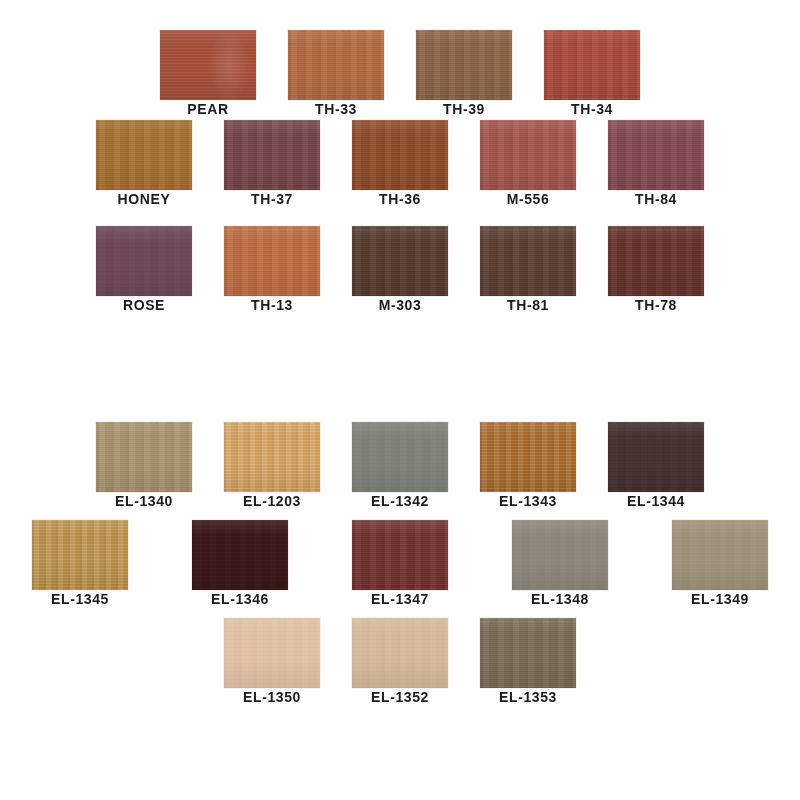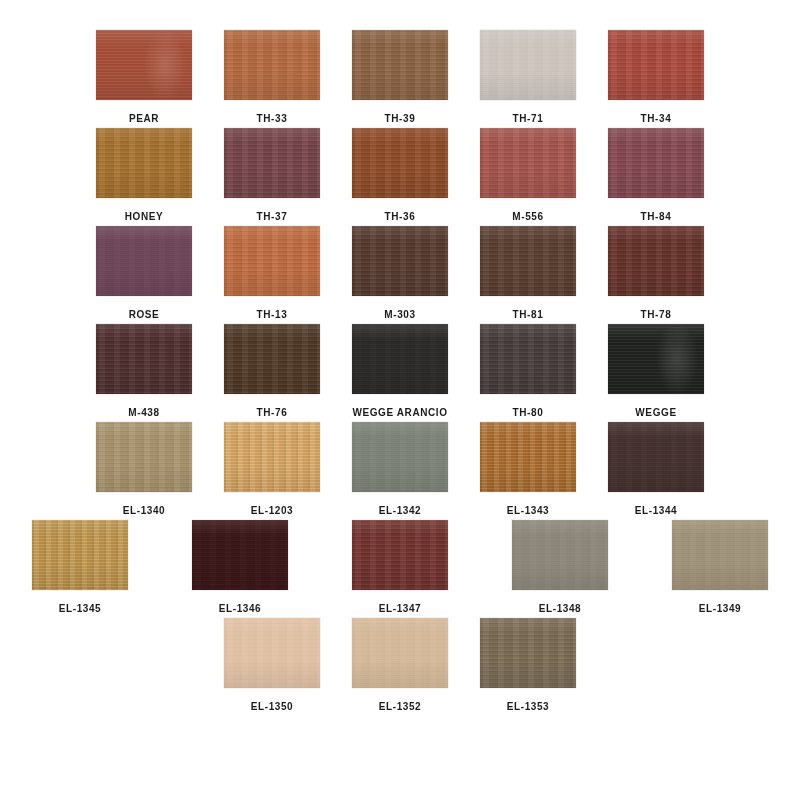--- a/index.html
+++ b/index.html
@@ -83,22 +83,22 @@
     background:
       linear-gradient(to bottom,
         rgba(255,255,255,0.10) 0%,
         rgba(255,255,255,0.00) 22%,
         rgba(0,0,0,0.00) 60%,
         rgba(0,0,0,0.07) 100%);
     pointer-events: none;
   }
 
   .swatch-label {
-    margin-top: 14px;
-    font-size: 10px;
+    margin-top: 2px;
+    font-size: 14px;
     font-weight: bold;
     letter-spacing: 0.6px;
     color: #1b1b1b;
     text-align: center;
     line-height: 1;
     white-space: nowrap;
     font-family: "Liberation Sans", sans-serif;
   }
 </style>
 </head>
@@ -112,29 +112,25 @@
       </div>
       <div class="swatch-cell">
         <div class="swatch-chip" style="width: 96px; height: 70px; background-color: rgb(180, 105, 63);"></div>
         <div class="swatch-label">TH-33</div>
       </div>
       <div class="swatch-cell">
         <div class="swatch-chip" style="width: 96px; height: 70px; background-color: rgb(139, 98, 67);"></div>
         <div class="swatch-label">TH-39</div>
       </div>
       <div class="swatch-cell">
-        <div class="swatch-chip grain-faint" style="width: 96px; height: 70px; background-color: rgb(207, 198, 192); --g: 0.35;"></div>
-        <div class="swatch-label">TH-71</div>
-      </div>
-      <div class="swatch-cell">
         <div class="swatch-chip" style="width: 96px; height: 70px; background-color: rgb(168, 72, 58);"></div>
         <div class="swatch-label">TH-34</div>
       </div>
     </div>
-    <div class="swatch-row" style="position: absolute; left: 0px; top: 128px;">
+    <div class="swatch-row" style="position: absolute; left: 0px; top: 120px;">
       <div class="swatch-cell">
         <div class="swatch-chip" style="width: 96px; height: 70px; background-color: rgb(165, 112, 44);"></div>
         <div class="swatch-label">HONEY</div>
       </div>
       <div class="swatch-cell">
         <div class="swatch-chip" style="width: 96px; height: 70px; background-color: rgb(116, 66, 72);"></div>
         <div class="swatch-label">TH-37</div>
       </div>
       <div class="swatch-cell">
         <div class="swatch-chip" style="width: 96px; height: 70px; background-color: rgb(142, 74, 38);"></div>
@@ -162,42 +158,20 @@
         <div class="swatch-chip" style="width: 96px; height: 70px; background-color: rgb(84, 56, 44);"></div>
         <div class="swatch-label">M-303</div>
       </div>
       <div class="swatch-cell">
         <div class="swatch-chip" style="width: 96px; height: 70px; background-color: rgb(90, 60, 46);"></div>
         <div class="swatch-label">TH-81</div>
       </div>
       <div class="swatch-cell">
         <div class="swatch-chip" style="width: 96px; height: 70px; background-color: rgb(99, 48, 40);"></div>
         <div class="swatch-label">TH-78</div>
-      </div>
-    </div>
-    <div class="swatch-row" style="position: absolute; left: 0px; top: 324px;">
-      <div class="swatch-cell">
-        <div class="swatch-chip" style="width: 96px; height: 70px; background-color: rgb(77, 44, 44);"></div>
-        <div class="swatch-label">M-438</div>
-      </div>
-      <div class="swatch-cell">
-        <div class="swatch-chip" style="width: 96px; height: 70px; background-color: rgb(77, 54, 35);"></div>
-        <div class="swatch-label">TH-76</div>
-      </div>
-      <div class="swatch-cell">
-        <div class="swatch-chip grain-faint" style="width: 96px; height: 70px; background-color: rgb(44, 42, 40); --g: 0.35;"></div>
-        <div class="swatch-label">WEGGE ARANCIO</div>
-      </div>
-      <div class="swatch-cell">
-        <div class="swatch-chip" style="width: 96px; height: 70px; background-color: rgb(68, 58, 57);"></div>
-        <div class="swatch-label">TH-80</div>
-      </div>
-      <div class="swatch-cell">
-        <div class="swatch-chip grain-cathedral" style="width: 96px; height: 70px; background-color: rgb(32, 35, 31);"></div>
-        <div class="swatch-label">WEGGE</div>
       </div>
     </div>
     <div class="swatch-row" style="position: absolute; left: 0px; top: 422px;">
       <div class="swatch-cell">
         <div class="swatch-chip" style="width: 96px; height: 70px; background-color: rgb(168, 147, 108);"></div>
         <div class="swatch-label">EL-1340</div>
       </div>
       <div class="swatch-cell">
         <div class="swatch-chip grain-figured" style="width: 96px; height: 70px; background-color: rgb(222, 171, 102);"></div>
         <div class="swatch-label">EL-1203</div>

